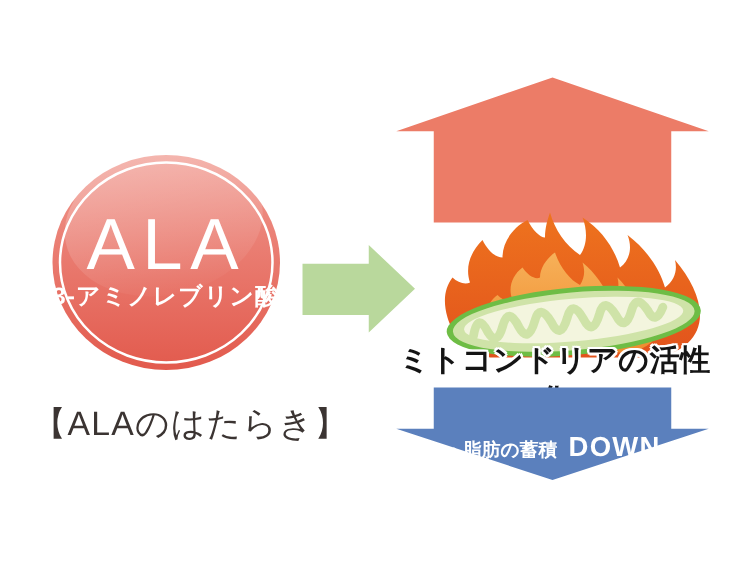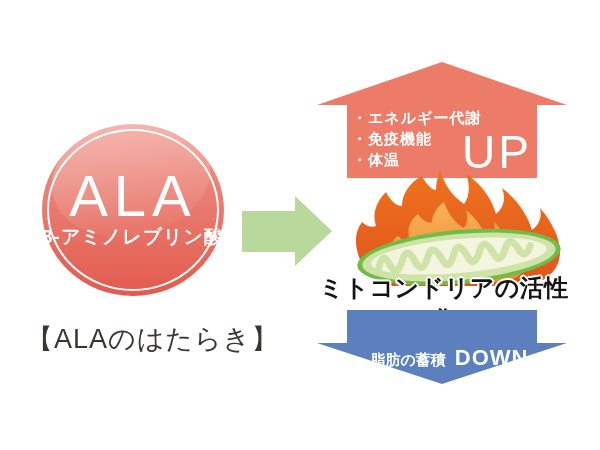--- a/index.html
+++ b/index.html
@@ -79,26 +79,20 @@
     <div class="ala-sub">3-アミノレブリン酸</div>
   </div>
 
   <svg class="flow-arrow" width="94" height="76" viewBox="0 0 94 76">
     <polygon points="2,17 55,17 55,2 92,37 55,72 55,58 2,58" fill="#b9d89c"></polygon>
   </svg>
 
   <svg class="up-arrow" width="256" height="120" viewBox="0 0 256 120">
     <polygon points="128,2 253,45 223,45 223,118 33,118 33,45 3,45" fill="#ec7c67"></polygon>
   </svg>
-  <div class="up-items">
-    <div>・エネルギー代謝</div>
-    <div>・免疫機能</div>
-    <div>・体温</div>
-  </div>
-  <div class="up-label">UP</div>
 
   <svg class="flame" width="220" height="124" viewBox="0 0 220 124">
     <defs>
       <linearGradient id="flameOuter" x1="0" y1="0" x2="0" y2="1">
         <stop offset="0" stop-color="#ee731e"></stop>
         <stop offset="1" stop-color="#e2531c"></stop>
       </linearGradient>
       <linearGradient id="flameInner" x1="0" y1="0" x2="0" y2="1">
         <stop offset="0" stop-color="#f7b159"></stop>
         <stop offset="1" stop-color="#ef8c2f"></stop>

